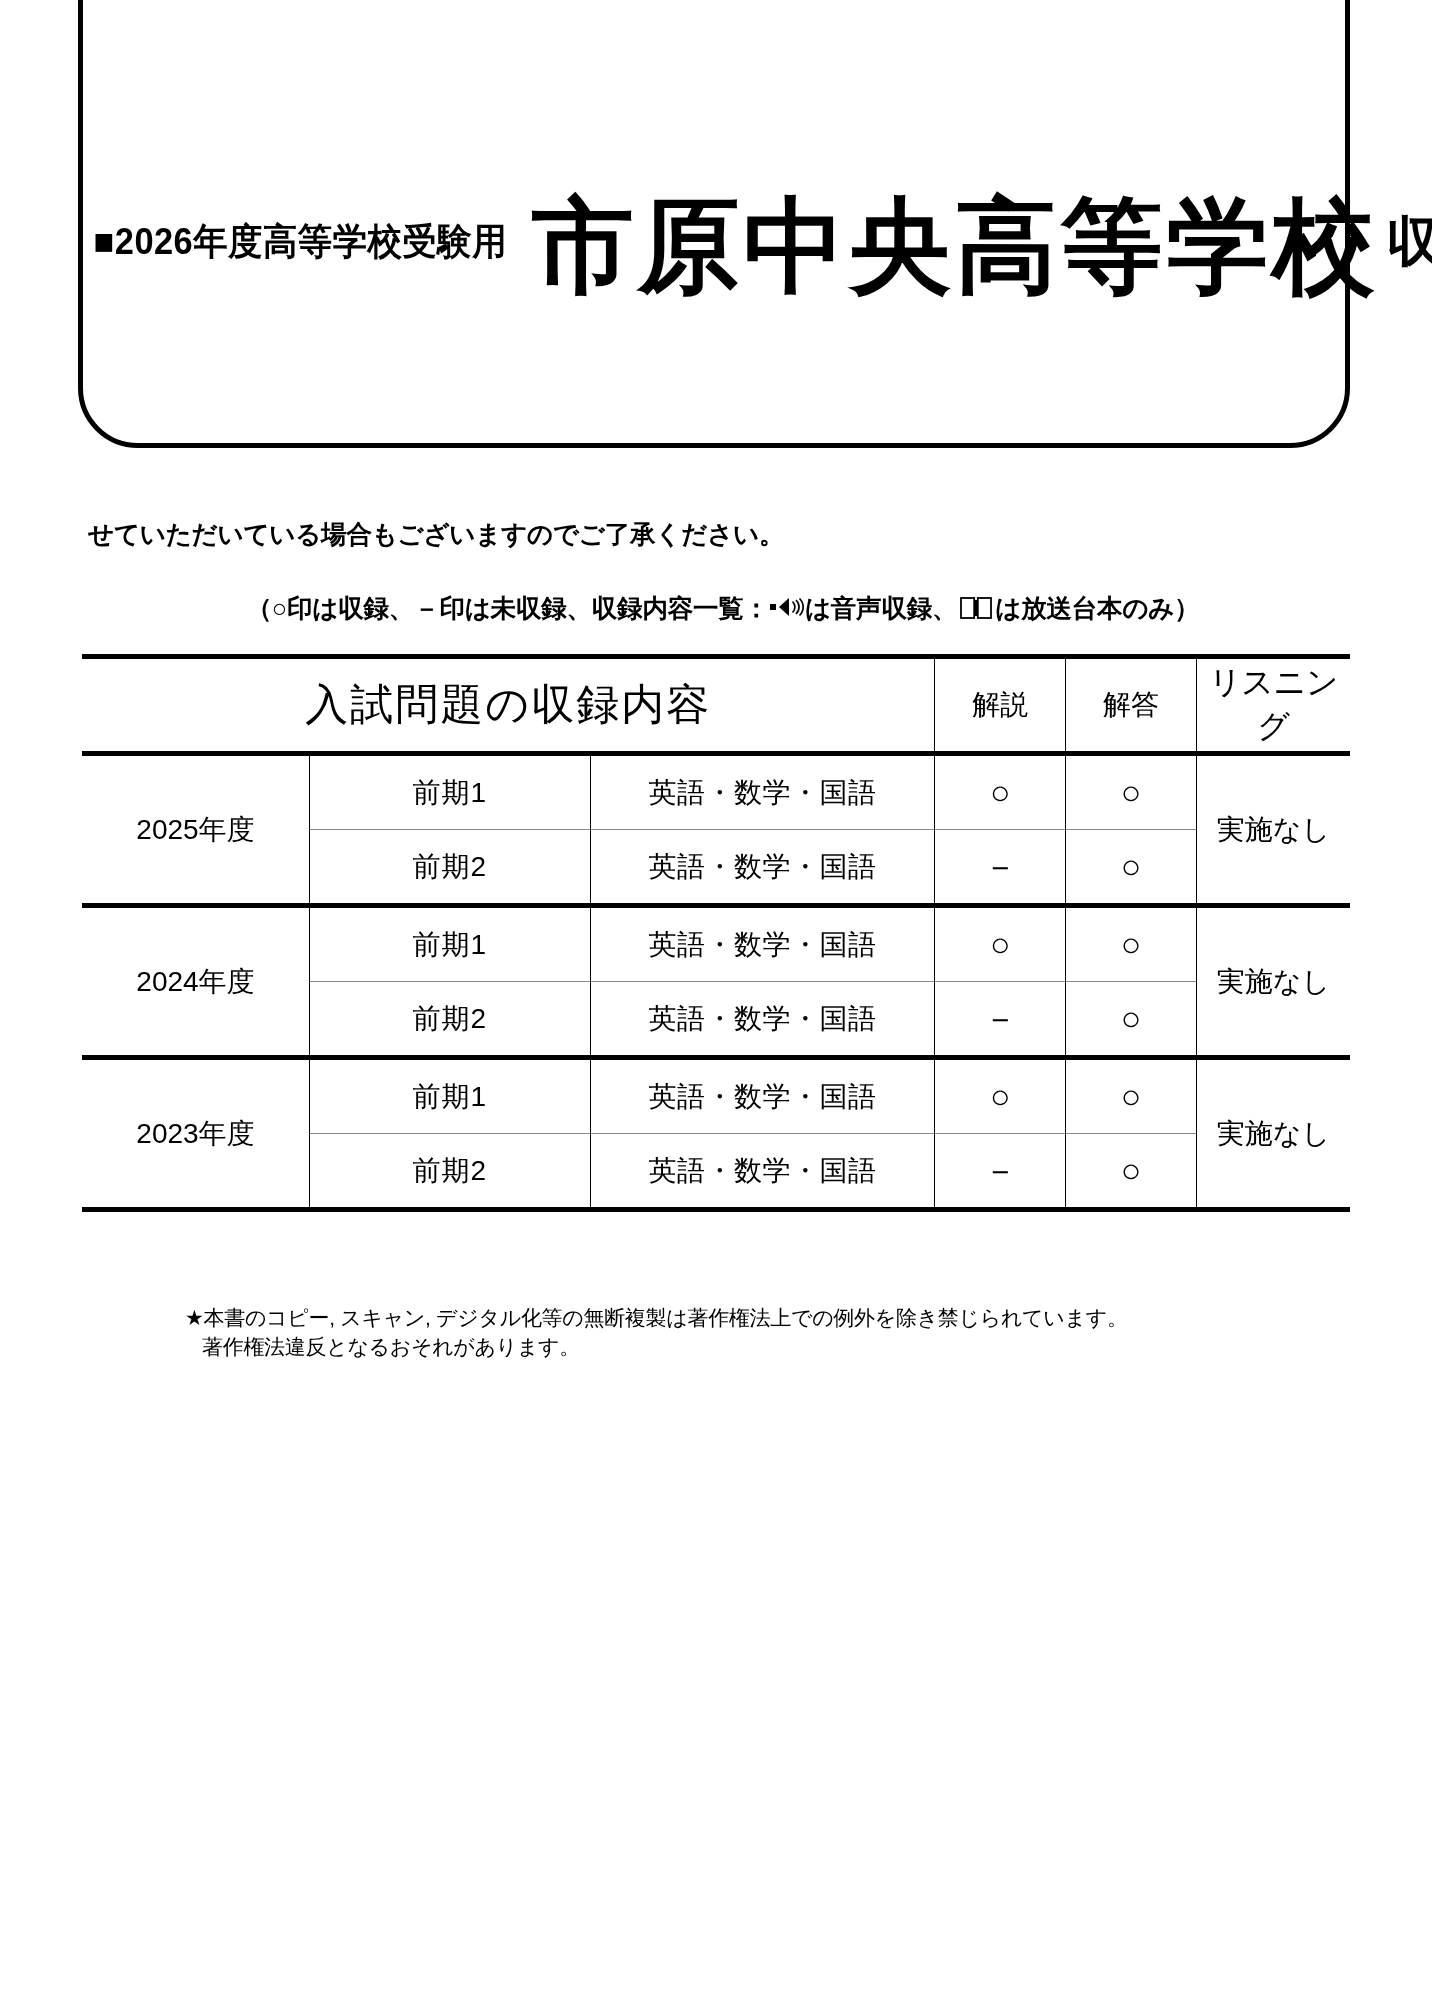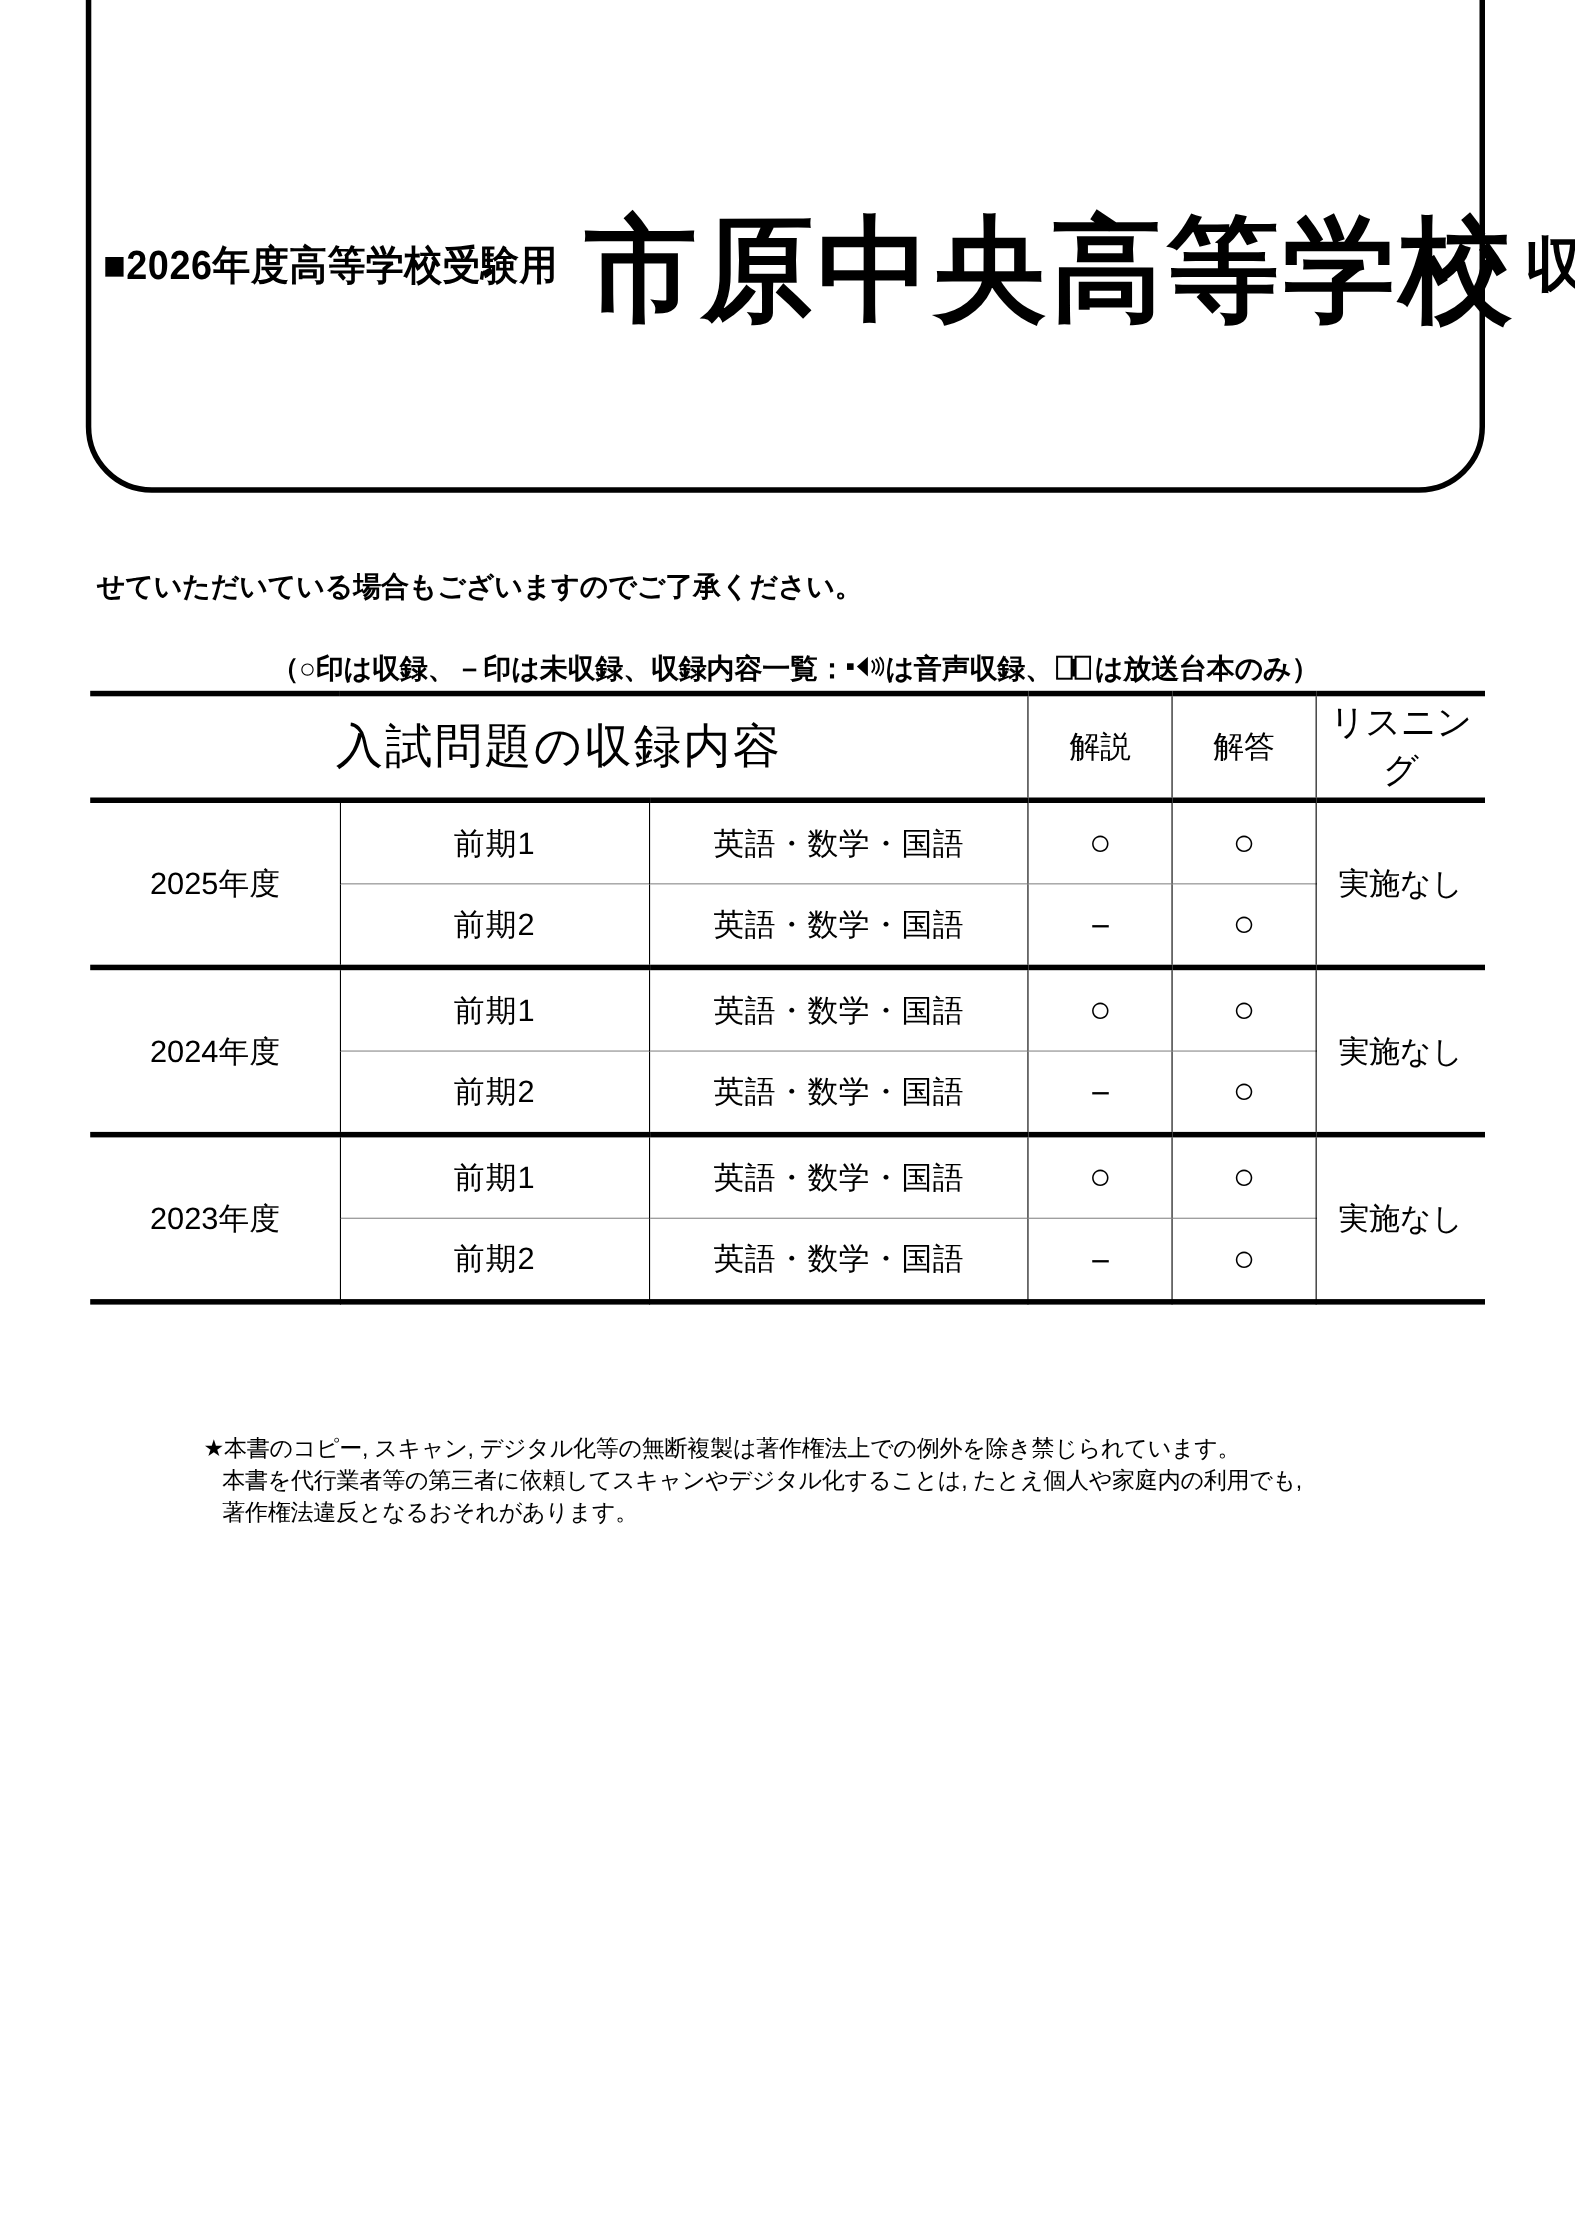--- a/index.html
+++ b/index.html
@@ -110,20 +110,21 @@
   .tbl-wrap {
     position: absolute;
     left: 82px;
     top: 628px;
     width: 1268px;
   }
   table.main {
     border-collapse: collapse;
     width: 1268px;
     table-layout: fixed;
+    margin-top: 26px;
   }
   table.main td, table.main th {
     padding: 0;
     margin: 0;
     font-weight: normal;
     vertical-align: middle;
     text-align: center;
   }
   
   .c-year  { width: 188px; }
@@ -290,15 +291,14 @@
 
     <tr>
       <td class="rule-heavy" colspan="6" style="height:0;"></td>
     </tr>
   </tbody>
 </table>
 </div>
 
 <div class="footer">
   <div class="ln">★本書のコピー, スキャン, デジタル化等の無断複製は著作権法上での例外を除き禁じられています。</div>
-  <div class="ln ind">本書を代行業者等の第三者に依頼してスキャンやデジタル化することは, たとえ個人や家庭内の利用でも,</div>
   <div class="ln ind">著作権法違反となるおそれがあります。</div>
 </div>
 
 </body></html>

